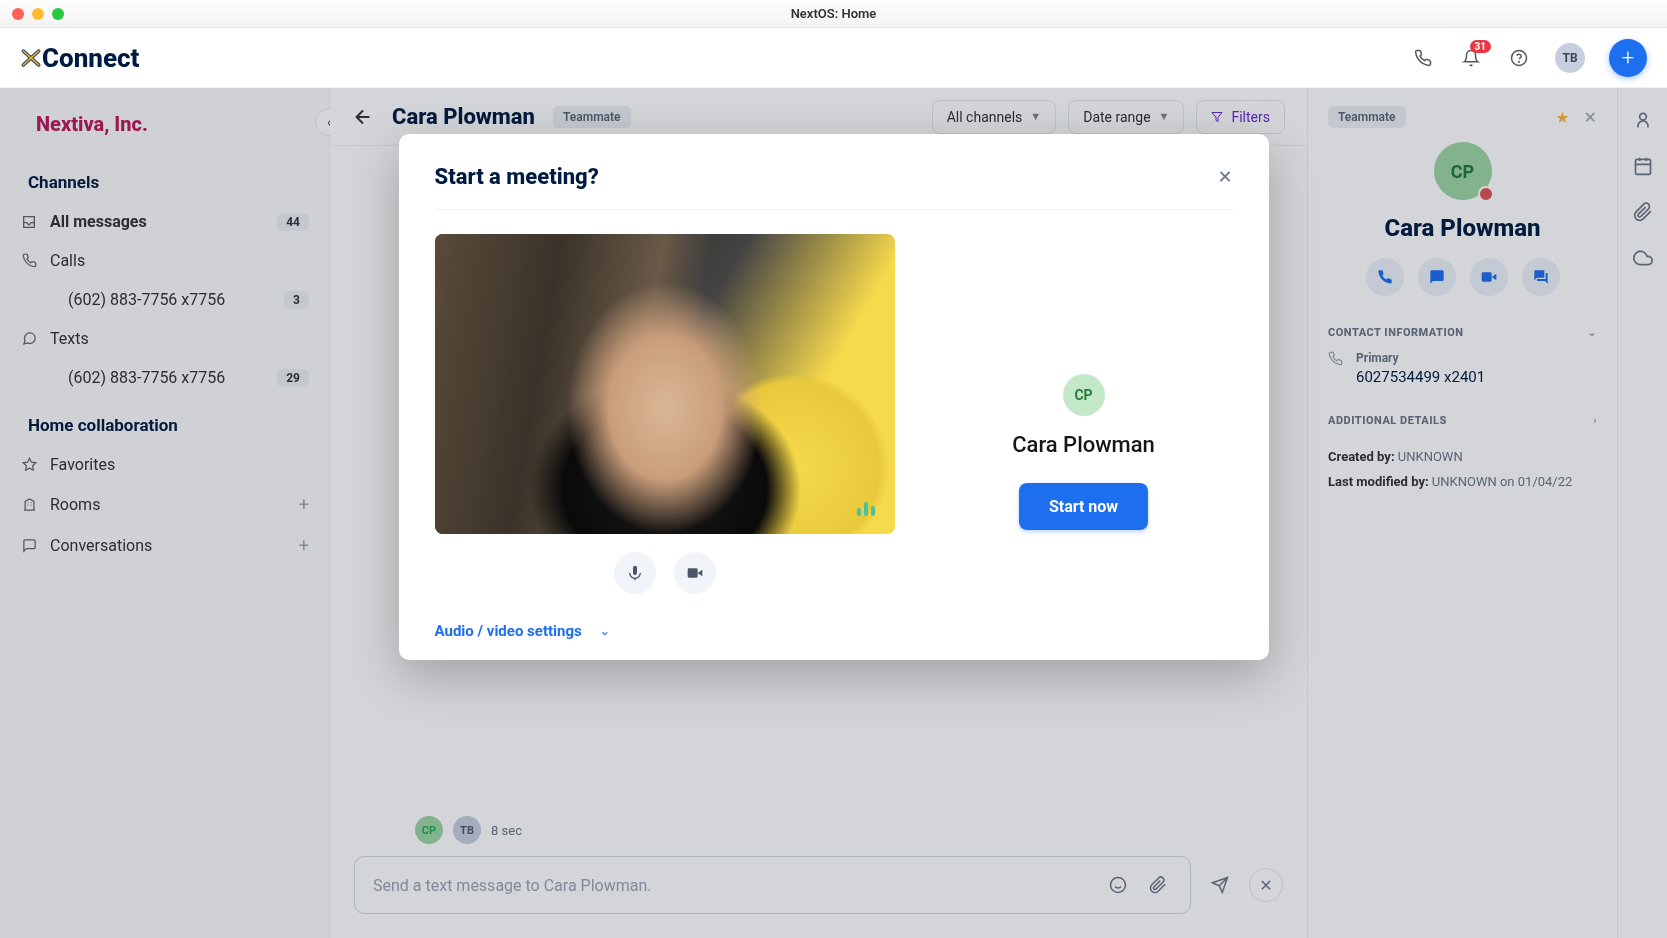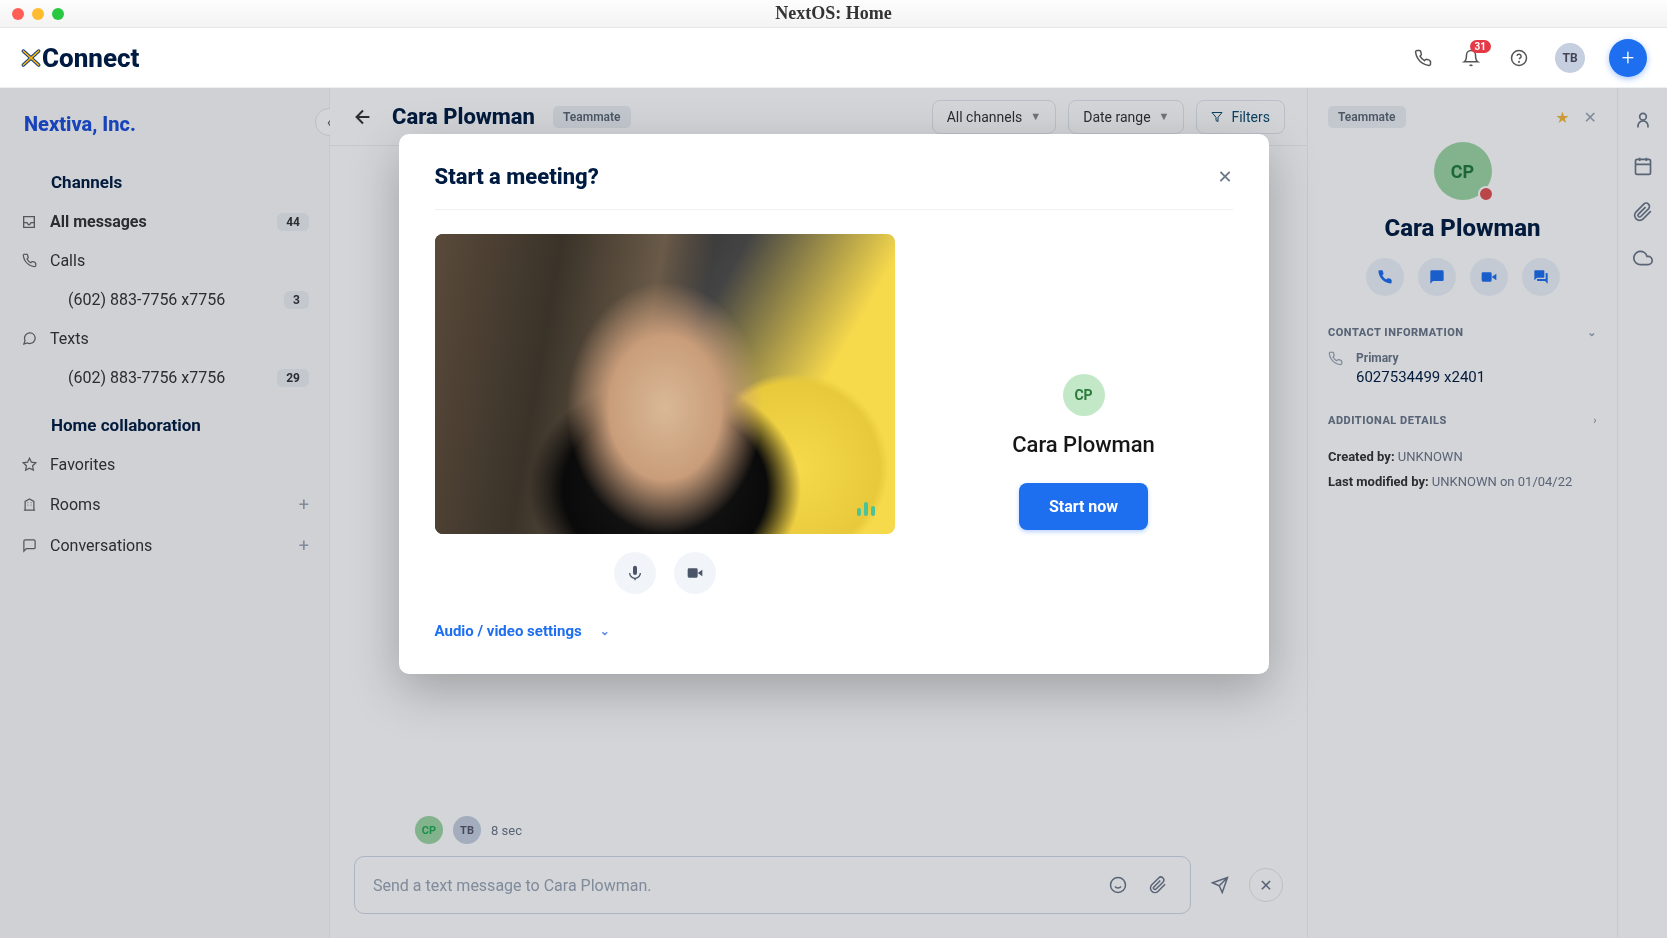--- a/index.html
+++ b/index.html
@@ -2,37 +2,37 @@
 <html><head>
 <meta charset="utf-8">
 <style>
 * { margin: 0; padding: 0; box-sizing: border-box; font-family: -apple-system, BlinkMacSystemFont, "Segoe UI", Roboto, sans-serif; }
 body { width: 1667px; height: 938px; overflow: hidden; background: #f5f7fa; }
 
 .titlebar { height: 28px; background: linear-gradient(#fdfdfd,#f3f3f3); display:flex; align-items:center; position:relative; border-bottom:1px solid #e6e6e6;}
 .traffic { display:flex; gap:8px; margin-left:12px;}
 .dot { width:12px; height:12px; border-radius:50%; }
 .dot.red{background:#ff5f57;} .dot.yellow{background:#febc2e;} .dot.green{background:#28c840;}
-.titlebar-title{position:absolute; left:50%; transform:translateX(-50%); font-size:18px; font-weight:600; color:#333;font-family:Liberation Serif, serif;}
+.titlebar-title{position:absolute; left:50%; transform:translateX(-50%); font-size:13px; font-weight:600; color:#333;}
 
 .topbar { height:60px; background:#fff; display:flex; align-items:center; padding:0 20px; border-bottom:1px solid #eef1f4;}
 .brand { display:flex; align-items:center; }
 .logo { width:22px; height:22px; display:flex; align-items:center; justify-content:center; color:#ffb400; font-weight:900; font-size:20px; transform:scaleX(1.1);}
 .brand-name { font-size:26px; font-weight:800; color:#001b41;}
 .topbar-right { margin-left:auto; display:flex; align-items:center; gap:24px; color:#555;}
 .icon-btn { width:24px; height:24px; display:flex; align-items:center; justify-content:center; cursor:pointer; position:relative; color:#555;}
 .bell-badge { position:absolute; top:-6px; right:-8px; background:#e63946; color:#fff; font-size:10px; border-radius:10px; padding:1px 5px; font-weight:700;}
 .avatar-tb { width:30px; height:30px; border-radius:50%; background:#c5cfe0; color:#445; font-size:12px; font-weight:700; display:flex; align-items:center; justify-content:center;}
 .fab { width:38px; height:38px; border-radius:50%; background:#1e6ef0; color:#fff; display:flex; align-items:center; justify-content:center; font-size:22px; font-weight:300; cursor:pointer; box-shadow:0 2px 6px rgba(30,110,240,.4);}
 
 .app { display:flex; height:calc(938px - 28px - 60px);}
 .sidebar { width:330px; background:#fafbfc; border-right:1px solid #eef1f4; padding:24px 0; position:relative;}
 .collapse-handle{position:absolute; right:-14px; top:20px; width:28px; height:28px; border-radius:50%; background:#fff; border:1px solid #e1e6ed; display:flex; align-items:center; justify-content:center; color:#555; cursor:pointer; font-size:14px;}
-.sb-title { font-size:20px; font-weight:800; color:#1d4ed8; padding:0 24px 18px;}
-.sb-section { font-size:17px; font-weight:700; color:#001b41; padding:18px 51px 10px;}
+.sb-title { font-size:20px; font-weight:800; color:#be185d; padding:0 36px 18px;}
+.sb-section { font-size:17px; font-weight:700; color:#001b41; padding:18px 28px 10px;}
 .sb-item { display:flex; align-items:center; gap:12px; padding:10px 20px; color:#333; cursor:pointer; font-size:16px;}
 .sb-item .ic{width:18px; display:flex; justify-content:center; color:#666;}
 .sb-item.sub{padding-left:68px; color:#333;}
 .sb-badge{margin-left:auto; background:#eceff4; color:#333; font-size:12px; font-weight:700; padding:2px 9px; border-radius:6px;}
 .sb-plus{margin-left:auto; color:#9aa5b5; font-size:18px;}
 
 .main { flex:1; background:#fff; display:flex; flex-direction:column; position:relative;}
 .conv-header{height:58px; border-bottom:1px solid #eef1f4; display:flex; align-items:center; gap:18px; padding:0 22px;}
 .back-arrow{color:#333; cursor:pointer;}
 .conv-name{font-size:22px; font-weight:800; color:#001b41;}
@@ -70,21 +70,21 @@
 .info-ic{color:#9aa5b5; width:18px;}
 .info-label{font-size:12px; font-weight:700; color:#6b7688;}
 .info-val{font-size:15px; color:#001b41; margin-top:3px;}
 .meta{font-size:13px; color:#6b7688; margin-top:10px;}
 .meta b{color:#333; font-weight:700;}
 
 .rail{width:50px; border-left:1px solid #eef1f4; background:#fff; display:flex; flex-direction:column; align-items:center; gap:26px; padding-top:22px; color:#6b7688;}
 .rail .ric{cursor:pointer;}
 
 .modal-backdrop{position:absolute; inset:0; background:rgba(10,20,40,.18); display:flex; align-items:flex-start; justify-content:center; padding-top:46px; z-index:50;}
-.modal{width:870px; background:#fff; border-radius:10px; box-shadow:0 16px 50px rgba(0,0,0,.25); padding:30px 36px 34px;}
+.modal{width:870px; background:#fff; border-radius:10px; box-shadow:0 16px 50px rgba(0,0,0,.25); padding:30px 36px 20px;}
 .modal-head{display:flex; align-items:center; border-bottom:1px solid #eef1f4; padding-bottom:20px;}
 .modal-title{font-size:22px; font-weight:800; color:#001b41;}
 .modal-close{margin-left:auto; color:#6b7688; cursor:pointer; font-size:18px;}
 .modal-body{display:flex; gap:40px; padding-top:24px;}
 .preview{width:460px; height:300px; border-radius:8px; overflow:hidden; background:linear-gradient(120deg,#3a3a3a 0%,#2a2a2a 30%,#444 50%,#f7d94c 75%,#f7d94c 100%); position:relative;}
 .preview::before{content:""; position:absolute; inset:0; background:
   radial-gradient(ellipse 140px 180px at 50% 58%, #d9b896 0%, #c99d7a 40%, rgba(0,0,0,0) 70%),
   radial-gradient(ellipse 170px 140px at 50% 85%, #1a1a1a 0%, #0a0a0a 60%, rgba(0,0,0,0) 80%),
   radial-gradient(circle 95px at 78% 78%, #f7d94c 0%, #e8c93c 90%, rgba(0,0,0,0) 100%),
   linear-gradient(100deg, #5a4a3a 0%, #3a3329 25%, #6a5a48 45%, rgba(0,0,0,0) 55%);
@@ -236,21 +236,21 @@
       <div class="tag">Teammate</div>
       <div class="conv-filters">
         <div class="pill">
             <span>All channels</span>
             <span class="car">▼</span>
           </div>
         <div class="pill">
             <span>Date range</span>
             <span class="car">▼</span>
           </div>
-        <div class="pill" style="color:#0c4a6e;">
+        <div class="pill" style="color:#6d28d9;">
             <svg width="12" height="12" viewBox="0 0 24 24" fill="none" stroke="currentColor" stroke-width="2">
               <polygon points="22 3 2 3 10 12.5 10 19 14 21 14 12.5"></polygon>
             </svg>
             <span>Filters</span>
           </div>
       </div>
     </div>
 
     <div class="messages">
       <div class="call-row">

